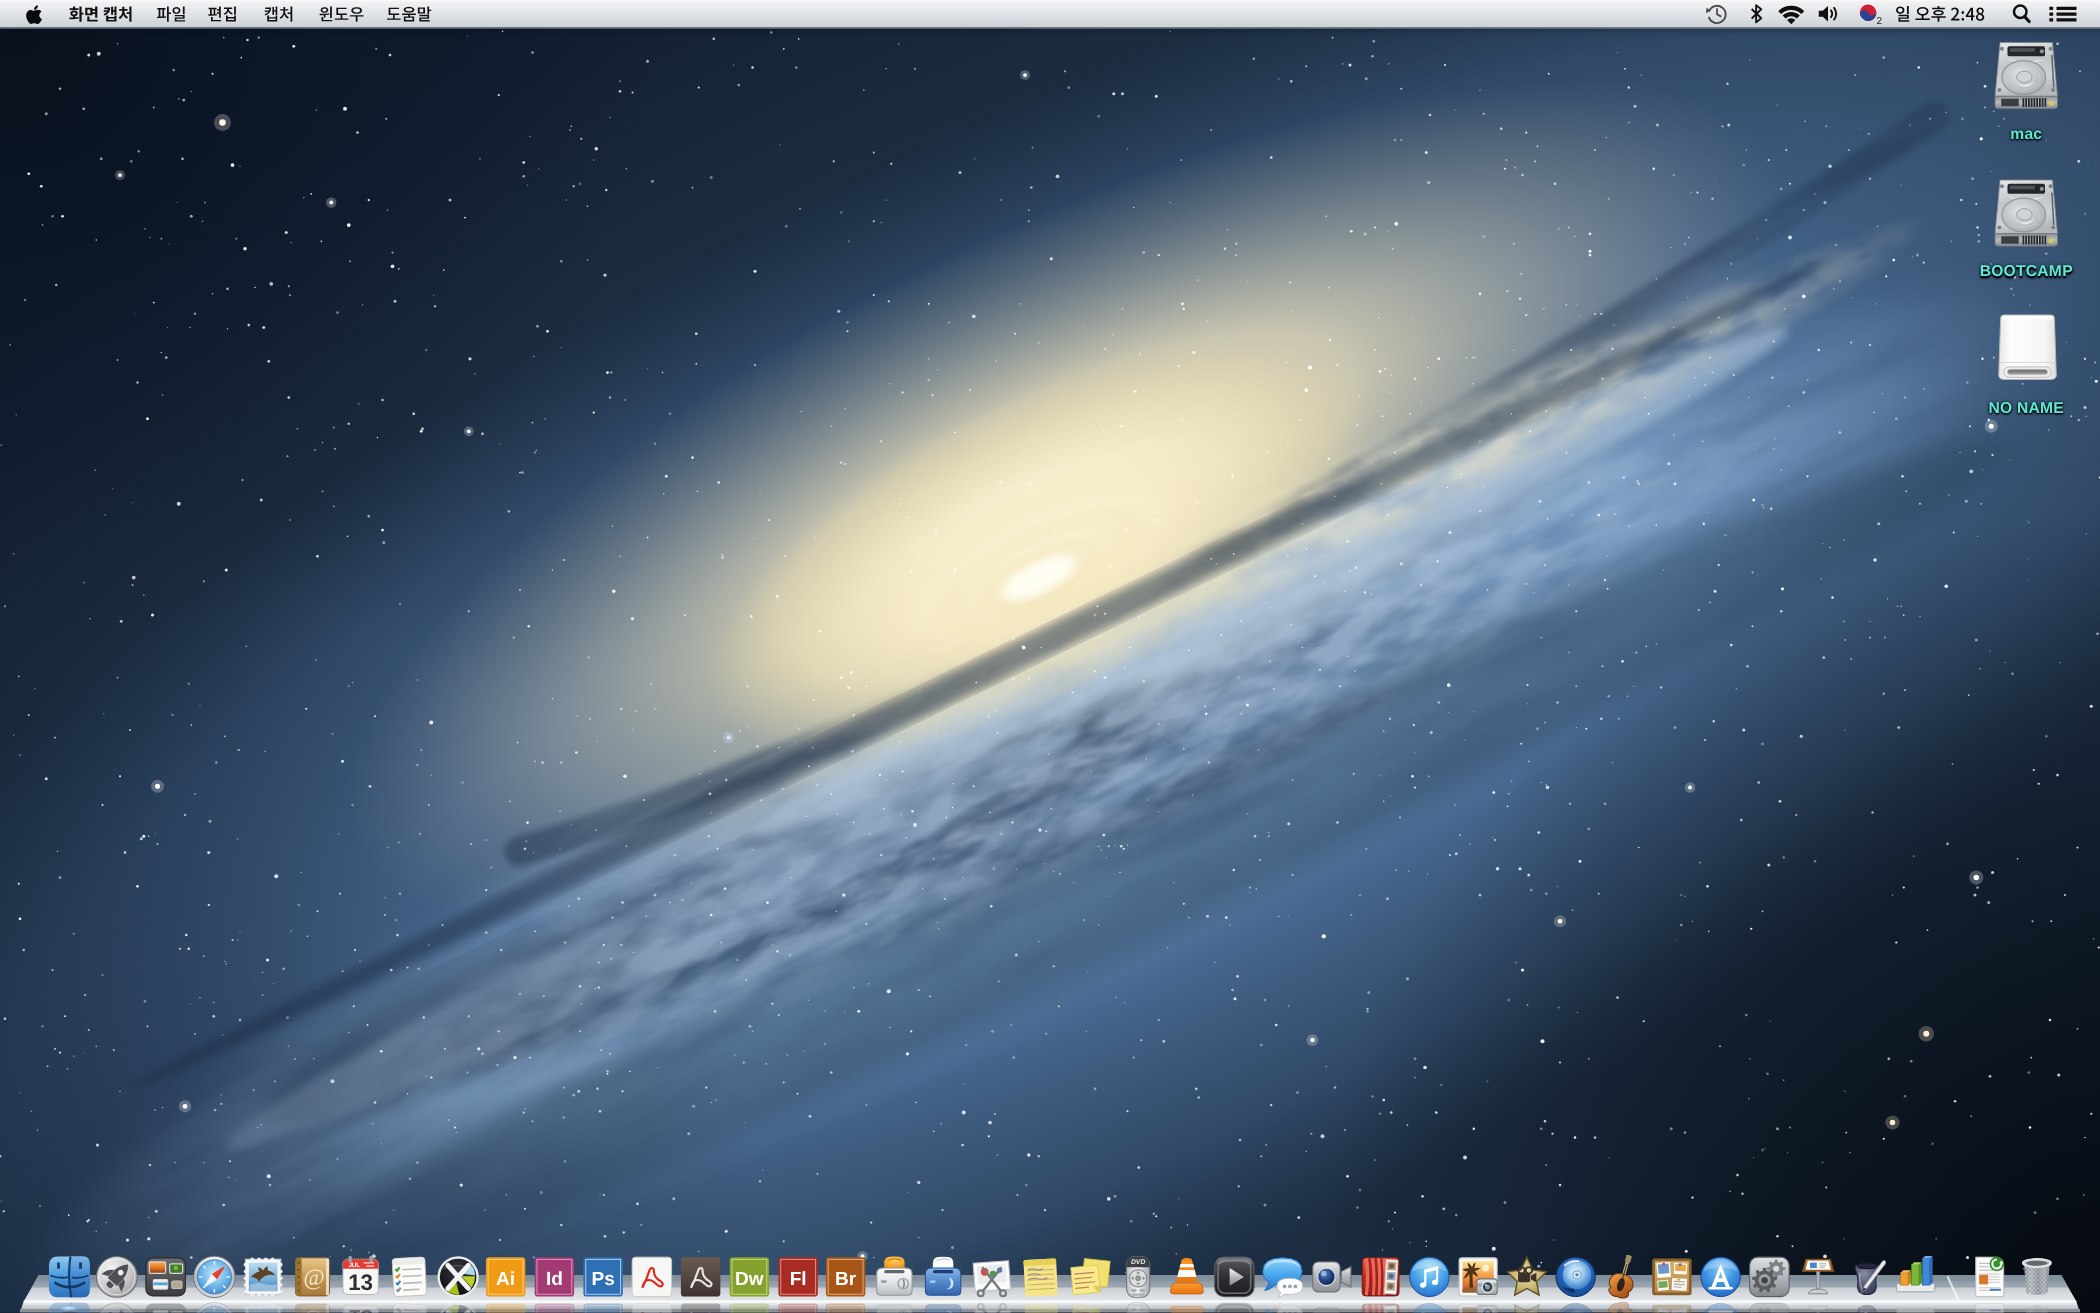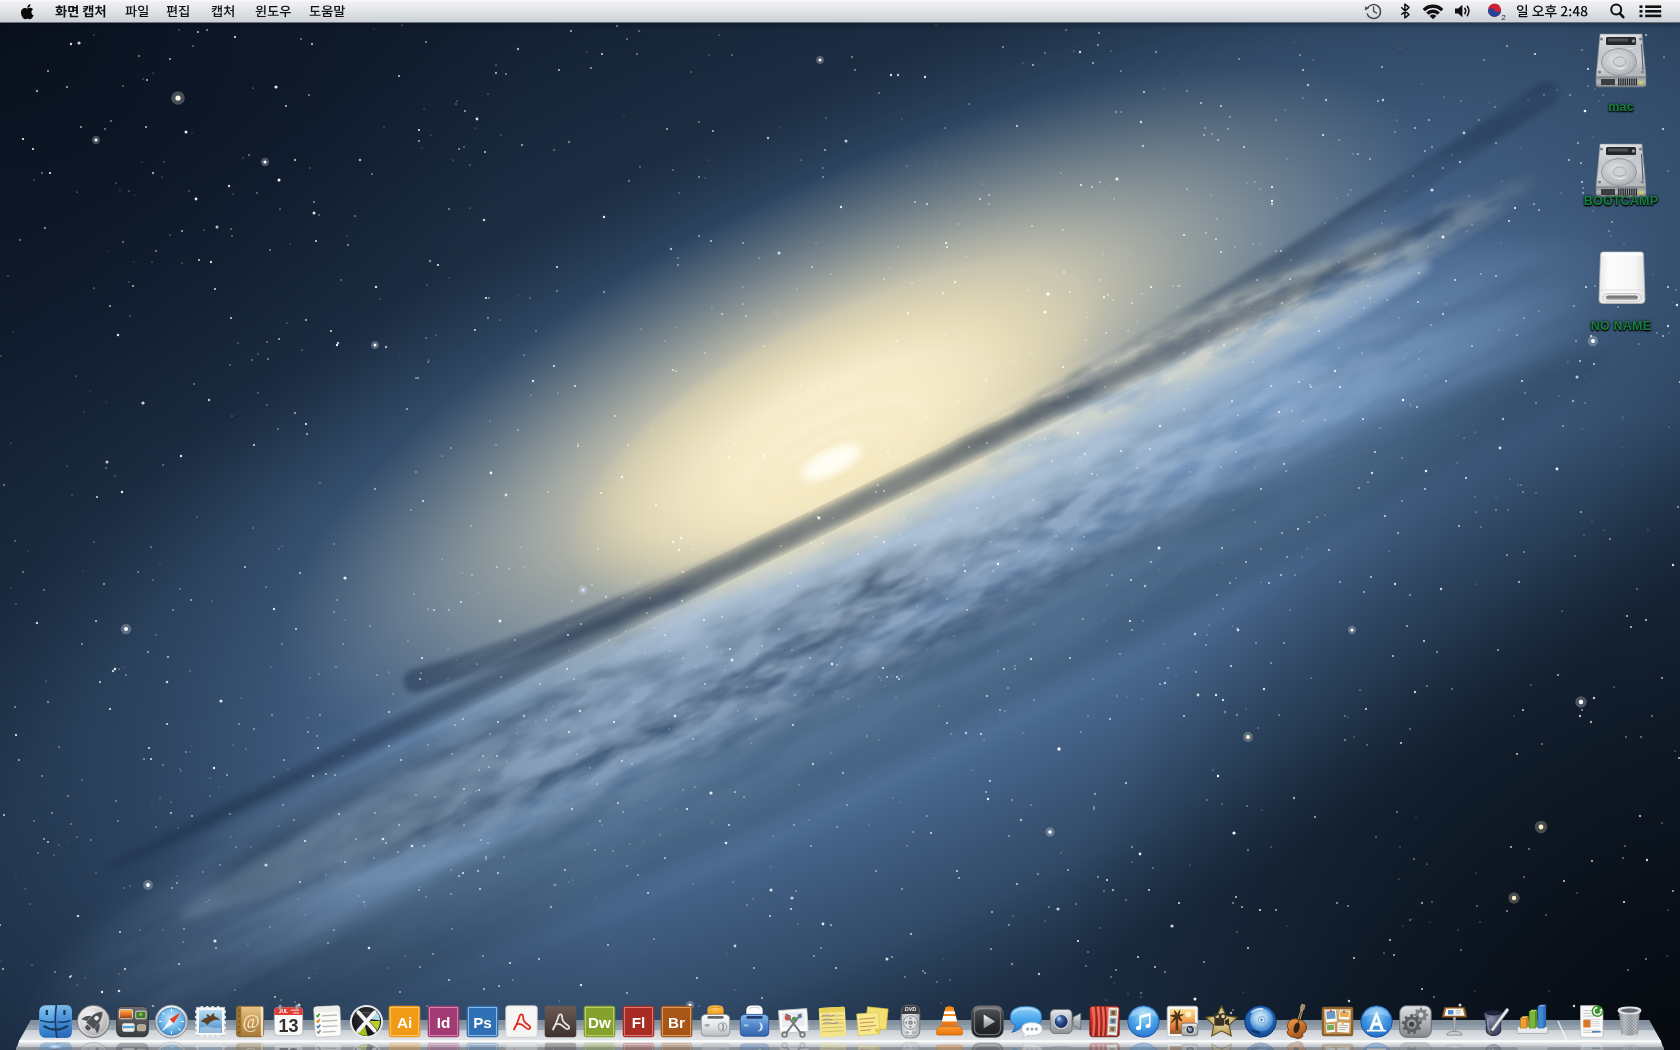--- a/index.html
+++ b/index.html
@@ -2,21 +2,21 @@
 <html><head><meta charset="utf-8"><style>
 html,body{margin:0;padding:0;width:1680px;height:1050px;overflow:hidden;background:#000;}
 #stage{position:absolute;top:0;left:0;width:1680px;height:1050px;}
 #wall{position:absolute;top:0;left:0;}
 #menubar{position:absolute;top:0;left:0;width:1680px;height:22px;
  background:linear-gradient(#fbfbfc 0%,#f0f1f3 8%,#dfe2e6 55%,#ccd1d7 100%);
  border-bottom:1px solid #6b7076;box-shadow:0 2px 5px rgba(0,10,30,.35);}
 #menubar svg{position:absolute;top:0;left:0;}
 #dock{position:absolute;left:0;top:1008px;width:1680px;height:42px;}
 .di{position:absolute;width:37px;height:37px;}
-.dlabel{position:absolute;width:120px;text-align:center;font:bold 12.5px 'Liberation Sans',sans-serif;color:#15803d;text-shadow:0 1px 2px rgba(0,0,0,.95),0 0 3px rgba(0,0,0,.8),0 1px 1px #000;letter-spacing:.2px;transform:translateZ(0);}
+.dlabel{position:absolute;width:120px;text-align:center;font:bold 12.5px 'Liberation Sans',sans-serif;color:#5eead4;text-shadow:0 1px 2px rgba(0,0,0,.95),0 0 3px rgba(0,0,0,.8),0 1px 1px #000;letter-spacing:.2px;transform:translateZ(0);}
 .dr{position:absolute;width:37px;height:37px;transform:scaleY(-1);opacity:.35;
  -webkit-mask-image:linear-gradient(to top,rgba(0,0,0,.9) 55%,transparent 100%);
  mask-image:linear-gradient(to top,rgba(0,0,0,.9) 55%,transparent 100%);filter:blur(.6px);}
 </style></head><body>
 <div id="stage">
 <svg id="wall" width="1680" height="1050" viewBox="0 0 1680 1050">
 <defs>
 <radialGradient id="gBlue" cx="0.5" cy="0.5" r="0.5">
  <stop offset="0" stop-color="#52749e" stop-opacity="1"></stop>
  <stop offset="0.5" stop-color="#4a6a92" stop-opacity="0.93"></stop>
@@ -1942,21 +1942,21 @@
           <rect x="29.4" y="46.5" width="1.4" height="7"></rect>
           <rect x="31.6" y="46.5" width="1.4" height="7"></rect>
           <rect x="33.8" y="46.5" width="1.4" height="7"></rect>
           <rect x="36.0" y="46.5" width="1.4" height="7"></rect>
           <rect x="38.2" y="46.5" width="1.4" height="7"></rect>
           <rect x="40.4" y="46.5" width="1.4" height="7"></rect>
           <rect x="42.6" y="46.5" width="1.4" height="7"></rect>
         </g>
 <rect x="46.5" y="49" width="3" height="3.4" fill="#d8d435"></rect>
 </svg></div>
-    <div class="dlabel" style="left:1561px;top:194px;">BOOTCAMP</div>
+    <div class="dlabel" style="left:1561px;top:210px;">BOOTCAMP</div>
     <div style="position:absolute;left:1595px;top:250px;"><svg width="54" height="60" viewBox="0 0 54 60">
 <defs>
 <linearGradient id="nnB" x1="0" y1="0" x2="1" y2="0">
  <stop offset="0" stop-color="#e6e6e6"></stop>
             <stop offset="0.2" stop-color="#fcfcfc"></stop>
  <stop offset="0.8" stop-color="#f6f6f6"></stop>
             <stop offset="1" stop-color="#dedede"></stop>
 </linearGradient>
 <linearGradient id="nnS" x1="0" y1="0" x2="0" y2="1">
  <stop offset="0" stop-color="#6e6e6e"></stop>

